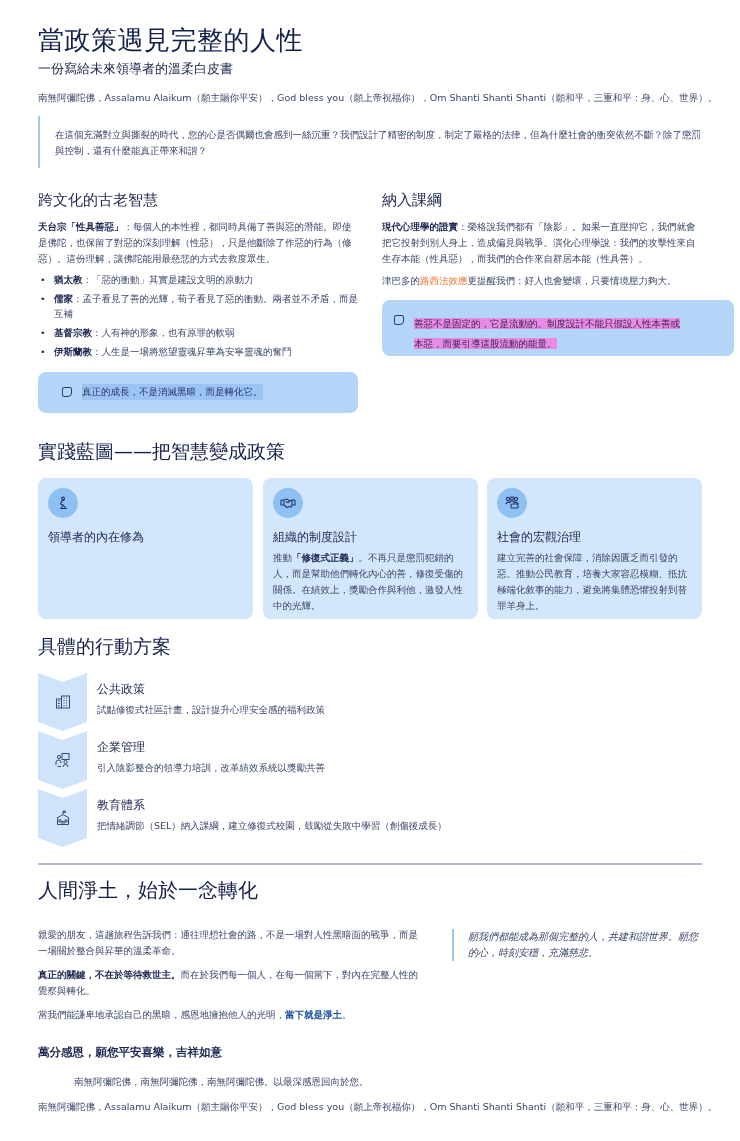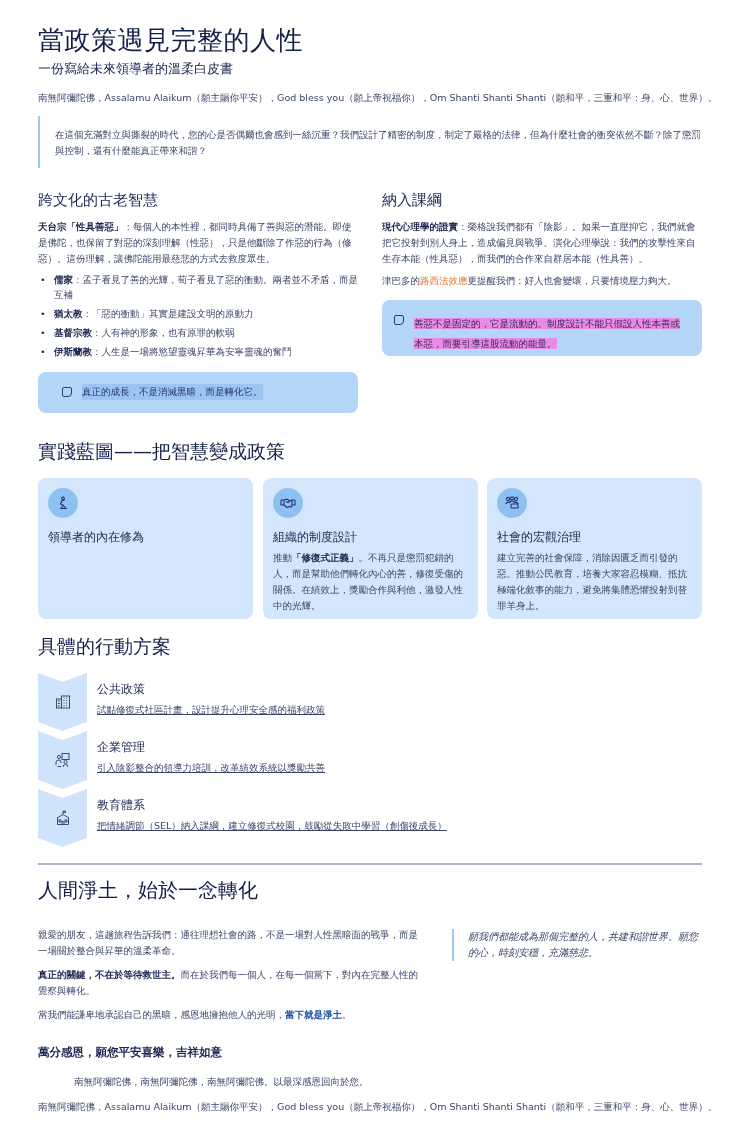--- a/index.html
+++ b/index.html
@@ -74,21 +74,21 @@
   .card .card-body b { color: #1c2650; }
 
   .step { position: absolute; left: 38px; width: 664px; height: 58px; }
   .chevron {
     position: absolute; left: 0; top: 0; width: 49px; height: 58px;
     background: #cfe3fa;
     clip-path: polygon(0 0, 50% 9px, 100% 0, 100% 49px, 50% 58px, 0 49px);
     display: flex; align-items: center; justify-content: center;
   }
   .step .step-title { position: absolute; left: 59px; top: 8px; font-size: 12px; color: #1c2650; line-height: 16px; }
-  .step .step-desc { position: absolute; left: 59px; top: 30px; font-size: 9.5px; color: #3a4468; line-height: 14px; white-space: nowrap; text-decoration: underline; }
+  .step .step-desc { position: absolute; left: 59px; top: 30px; font-size: 9.5px; color: #3a4468; line-height: 14px; white-space: nowrap; }
 
   .divider { position: absolute; left: 38px; top: 863px; width: 664px; height: 2px; background: #b0b6cc; }
 
   .closing-quote {
     position: absolute; left: 452px; top: 929px; width: 250px; height: 32px;
     border-left: 2px solid #9fc8f0; padding-left: 14px;
     font-size: 10px; line-height: 16px; font-style: italic; color: #3a4468;
   }
   .blue-bold { color: #1a4fa0; font-weight: 700; }
   .thanks { position: absolute; left: 38px; top: 1045px; font-size: 11.5px; font-weight: 700; color: #1c2650; }
@@ -98,36 +98,36 @@
 
 <h1 class="title">當政策遇見完整的人性</h1>
 <div class="subtitle">一份寫給未來領導者的溫柔白皮書</div>
 <div class="greeting">南無阿彌陀佛，Assalamu Alaikum（願主賜你平安），God bless you（願上帝祝福你），Om Shanti Shanti Shanti（願和平，三重和平：身、心、世界）。</div>
 <div class="intro-quote">在這個充滿對立與撕裂的時代，您的心是否偶爾也會感到一絲沉重？我們設計了精密的制度，制定了嚴格的法律，但為什麼社會的衝突依然不斷？除了懲罰與控制，還有什麼能真正帶來和諧？</div>
 
 <h2 class="sec" style="left:38px; top:190px;">跨文化的古老智慧</h2>
 <div class="para" style="left:38px; top:219px; width:320px;"><b>天台宗「性具善惡」</b><span>：每個人的本性裡，都同時具備了善與惡的潛能。即使是佛陀，也保留了對惡的深刻理解（性惡），只是他斷除了作惡的行為（修惡）。這份理解，讓佛陀能用最慈悲的方式去救度眾生。</span></div>
 
 <ul class="bullets">
+  <li class="li"><b>猶太教</b><span>：「惡的衝動」其實是建設文明的原動力</span></li>
   <li class="li"><b>儒家</b><span>：孟子看見了善的光輝，荀子看見了惡的衝動。兩者並不矛盾，而是互補</span></li>
-  <li class="li"><b>猶太教</b><span>：「惡的衝動」其實是建設文明的原動力</span></li>
   <li class="li"><b>基督宗教</b><span>：人有神的形象，也有原罪的軟弱</span></li>
   <li class="li"><b>伊斯蘭教</b><span>：人生是一場將慾望靈魂昇華為安寧靈魂的奮鬥</span></li>
 </ul>
 
 <div class="callout" style="left:38px; top:372px; width:320px; height:41px; padding:12px 12px 0 24px;">
   <span class="note-icon"></span>
   <span class="hl-blue">真正的成長，不是消滅黑暗，而是轉化它。</span>
 </div>
 
 <h2 class="sec" style="left:382px; top:190px;">納入課綱</h2>
 <div class="para" style="left:382px; top:219px; width:320px;"><b>現代心理學的證實</b><span>：榮格說我們都有「陰影」。如果一直壓抑它，我們就會把它投射到別人身上，造成偏見與戰爭。演化心理學說：我們的攻擊性來自生存本能（性具惡），而我們的合作來自群居本能（性具善）。</span></div>
 <div class="para" style="left:382px; top:273px; width:320px;"><span>津巴多的</span><span class="orange">路西法效應</span><span>更提醒我們：好人也會變壞，只要情境壓力夠大。</span></div>
 
-<div class="callout" style="left:382px; top:300px; width:320px; height:56px; padding:12px 12px 0 12px;">
+<div class="callout" style="left:382px; top:300px; width:352px; height:56px; padding:12px 12px 0 12px;">
   <span class="note-icon"></span>
   <span style="width:272px; display:block;"><span class="hl-pink">善惡不是固定的，它是流動的。制度設計不能只假設人性本善或本惡，而要引導這股流動的能量。</span></span>
 </div>
 
 <h2 class="big" style="left:38px; top:438px;">實踐藍圖——把智慧變成政策</h2>
 
 <div class="card" style="left:38px;">
   <div class="icon-circle">
     <svg width="14" height="14" viewBox="0 0 14 14" fill="none" stroke="#24336a" stroke-width="1.1">
         <circle cx="7" cy="2.5" r="1.4"></circle>

